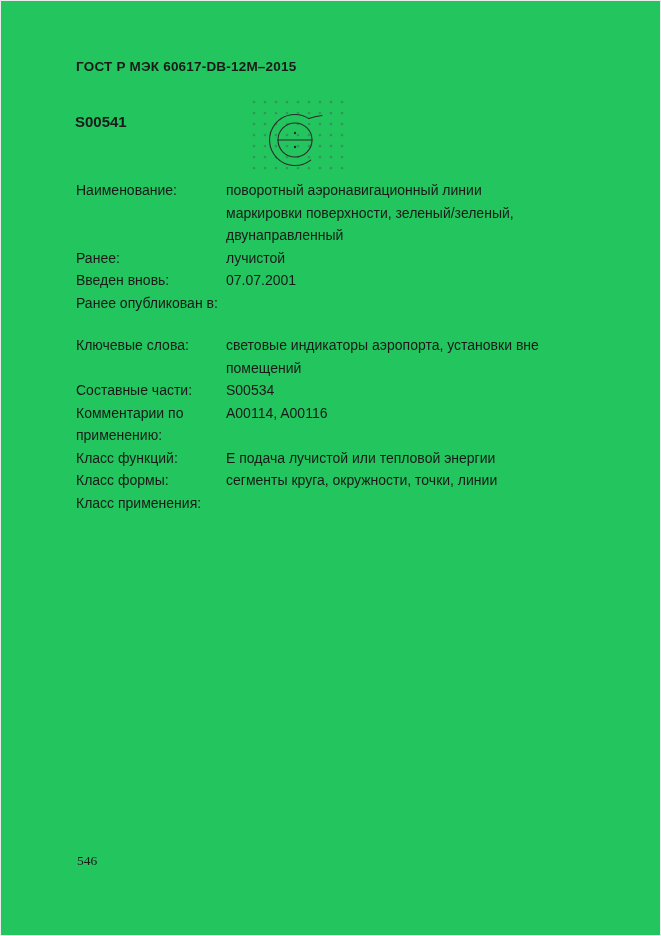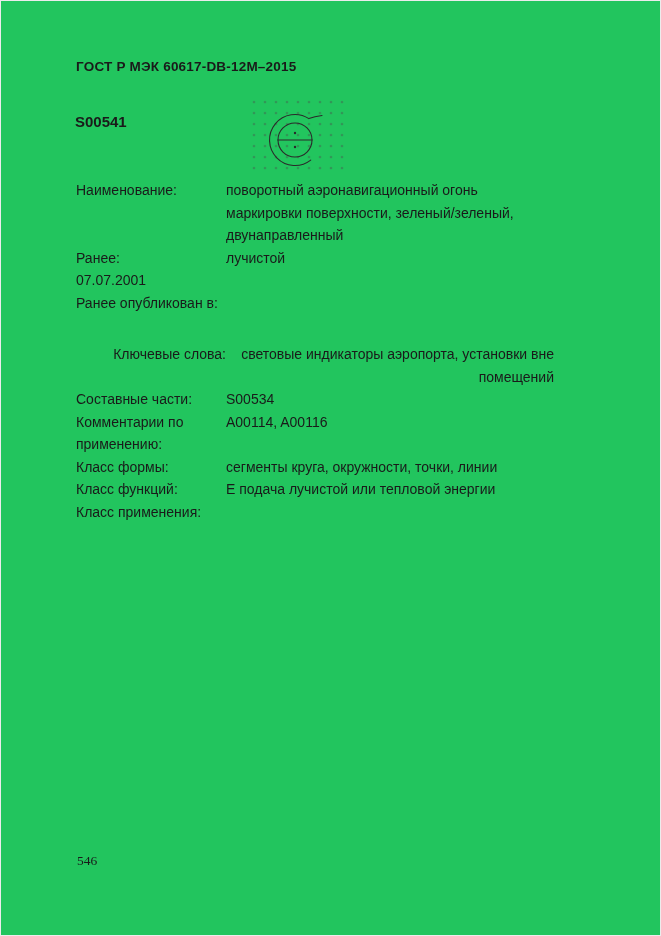--- a/index.html
+++ b/index.html
@@ -55,22 +55,21 @@
     align-items: flex-start;
   }
   .field-label {
     flex: 0 0 150px;
     width: 150px;
   }
   .field-value {
     flex: 1 1 auto;
   }
   .gap-before {
-    margin-top: 29px;
-    text-align: right;
+    margin-top: 20px;
   }
   .page-number {
     position: absolute;
     left: 76px;
     top: 852px;
     font-size: 13.5px;
     font-family: Liberation Serif, serif;
   }
 </style>
 </head>
@@ -95,51 +94,52 @@
       <line x1="29.5" y1="46" x2="64.5" y2="46" stroke="#2a2a2a" stroke-width="1.1"></line>
       <circle cx="47" cy="39" r="1.2" fill="#2a2a2a"></circle>
       <circle cx="47" cy="53" r="1.2" fill="#2a2a2a"></circle>
     </svg>
   </div>
 
   <div class="fields">
 
   <div class="field-row">
         <div class="field-label">Наименование:</div>
-        <div class="field-value">поворотный аэронавигационный огонь маркировки поверхности, зеленый/зеленый, двунаправленный</div>
+        <div class="field-value">поворотный аэронавигационный линии маркировки поверхности, зеленый/зеленый, двунаправленный</div>
       </div>
       <div class="field-row">
         <div class="field-label">Ранее:</div>
         <div class="field-value">лучистой</div>
       </div>
       <div class="field-row">
+        <div class="field-label">Введен вновь:</div>
         <div class="field-value">07.07.2001</div>
       </div>
       <div class="field-row">
         <div class="field-label">Ранее опубликован в:</div>
       </div>
       <div class="field-row gap-before">
         <div class="field-label">Ключевые слова:</div>
         <div class="field-value">световые индикаторы аэропорта, установки вне помещений</div>
       </div>
       <div class="field-row">
         <div class="field-label">Составные части:</div>
         <div class="field-value">S00534</div>
       </div>
       <div class="field-row">
         <div class="field-label">Комментарии по применению:</div>
         <div class="field-value">A00114, A00116</div>
       </div>
       <div class="field-row">
+        <div class="field-label">Класс функций:</div>
+        <div class="field-value">Е подача лучистой или тепловой энергии</div>
+      </div>
+      <div class="field-row">
         <div class="field-label">Класс формы:</div>
         <div class="field-value">сегменты круга, окружности, точки, линии</div>
-      </div>
-      <div class="field-row">
-        <div class="field-label">Класс функций:</div>
-        <div class="field-value">Е подача лучистой или тепловой энергии</div>
       </div>
       <div class="field-row">
         <div class="field-label">Класс применения:</div>
       </div>
     </div>
 
   <div class="page-number">546</div>
 
 </div>
 

